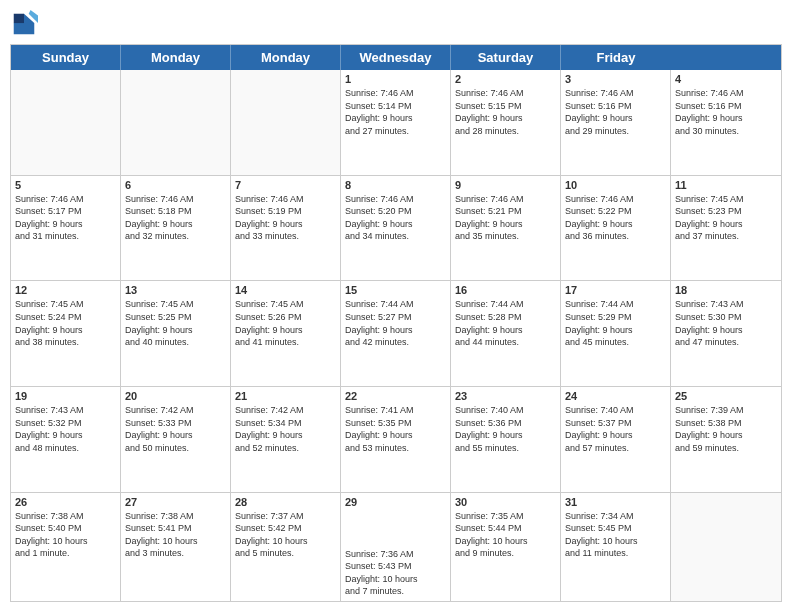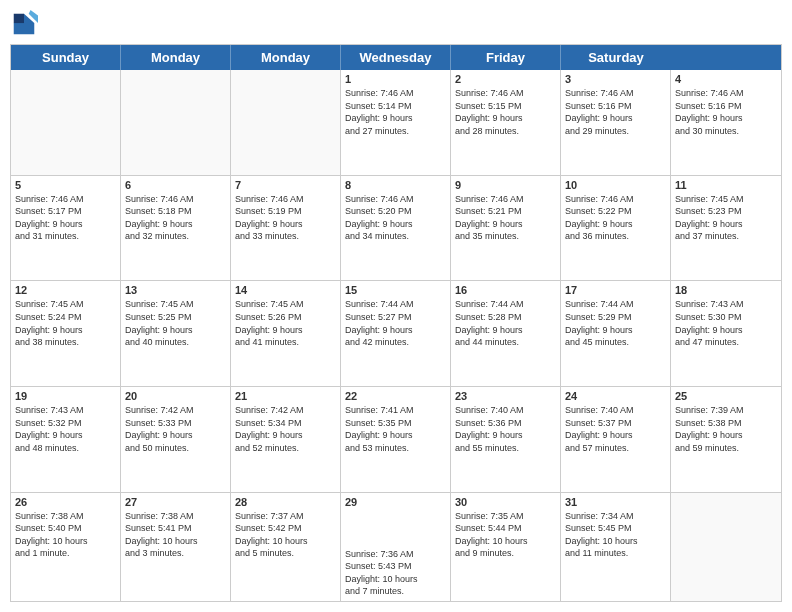--- a/index.html
+++ b/index.html
@@ -120,22 +120,22 @@
     </div>
   </div>
 
   <div class="calendar">
     <div class="day-headers">
 
     <div class="day-header">Sunday</div>
         <div class="day-header">Monday</div>
         <div class="day-header">Monday</div>
         <div class="day-header">Wednesday</div>
+        <div class="day-header">Saturday</div>
         <div class="day-header">Friday</div>
-        <div class="day-header">Saturday</div>
       </div>
     <div class="calendar-body">
 
     <div class="week-row">
           <div class="day-cell empty"></div>
           <div class="day-cell empty"></div>
           <div class="day-cell empty"></div>
           <div class="day-cell">
             <span class="day-num">1</span>
             <div class="cell-text" style="white-space: pre-line;">Sunrise: 7:46 AM

